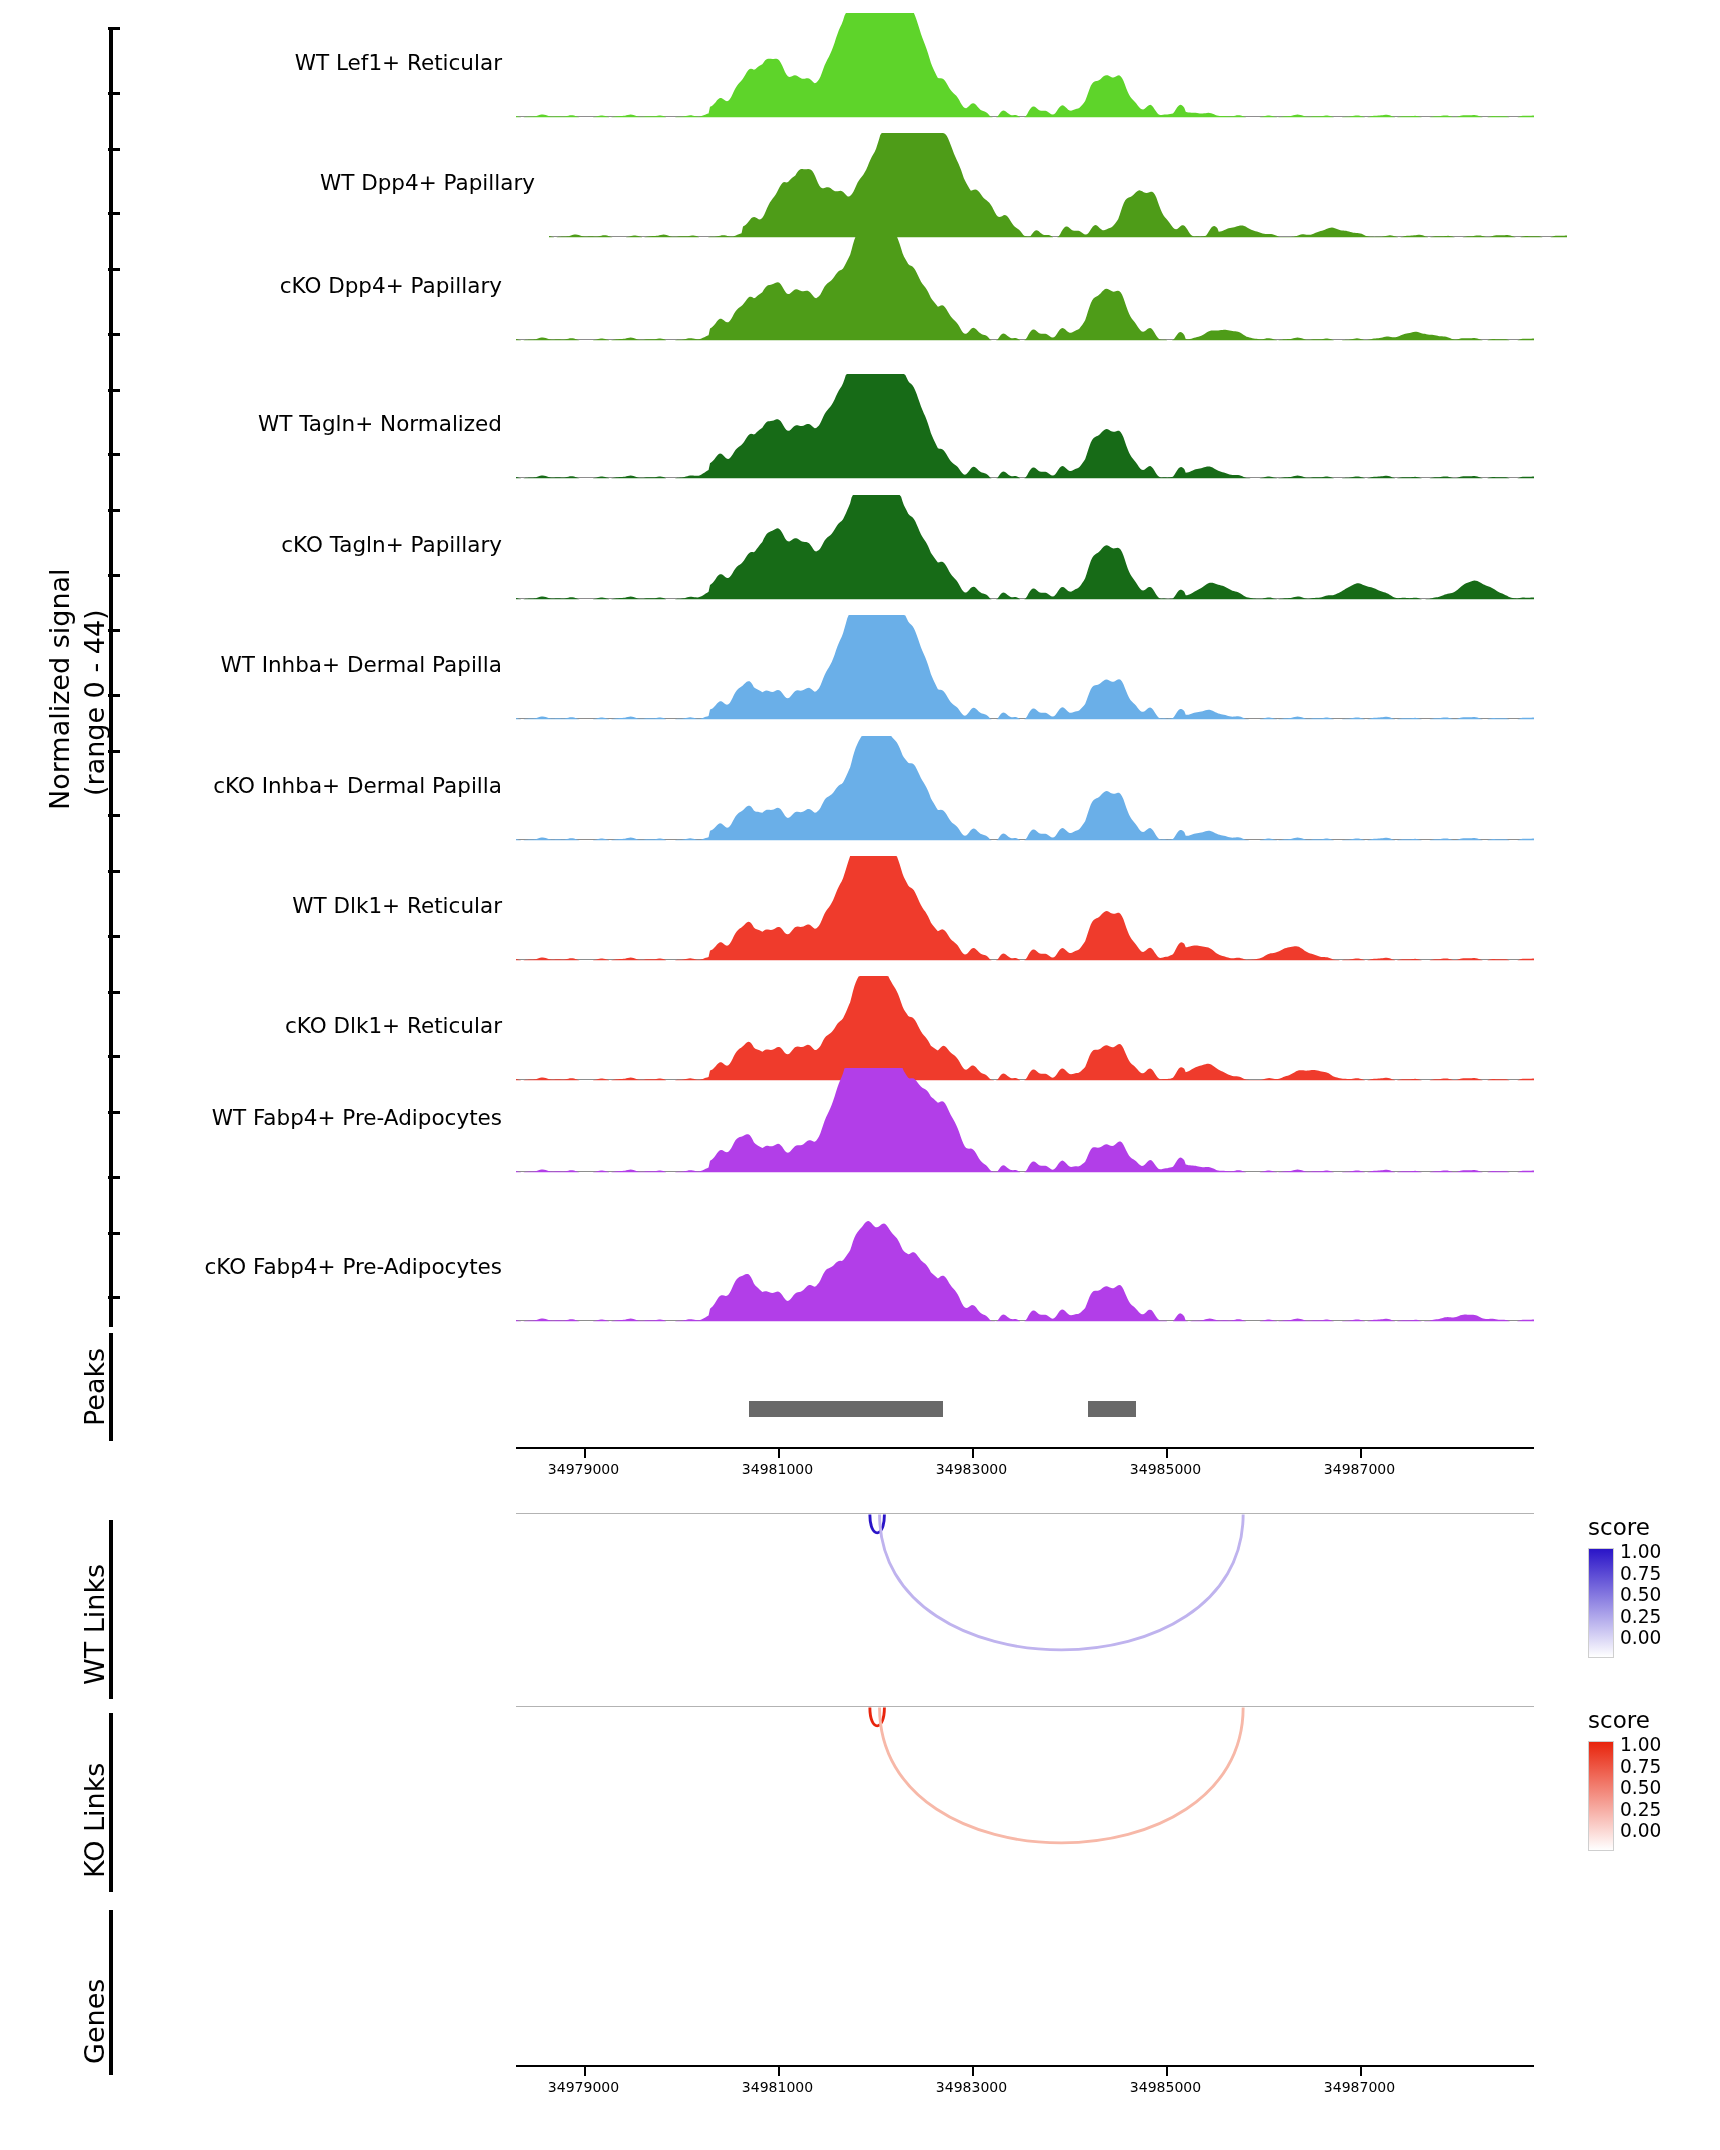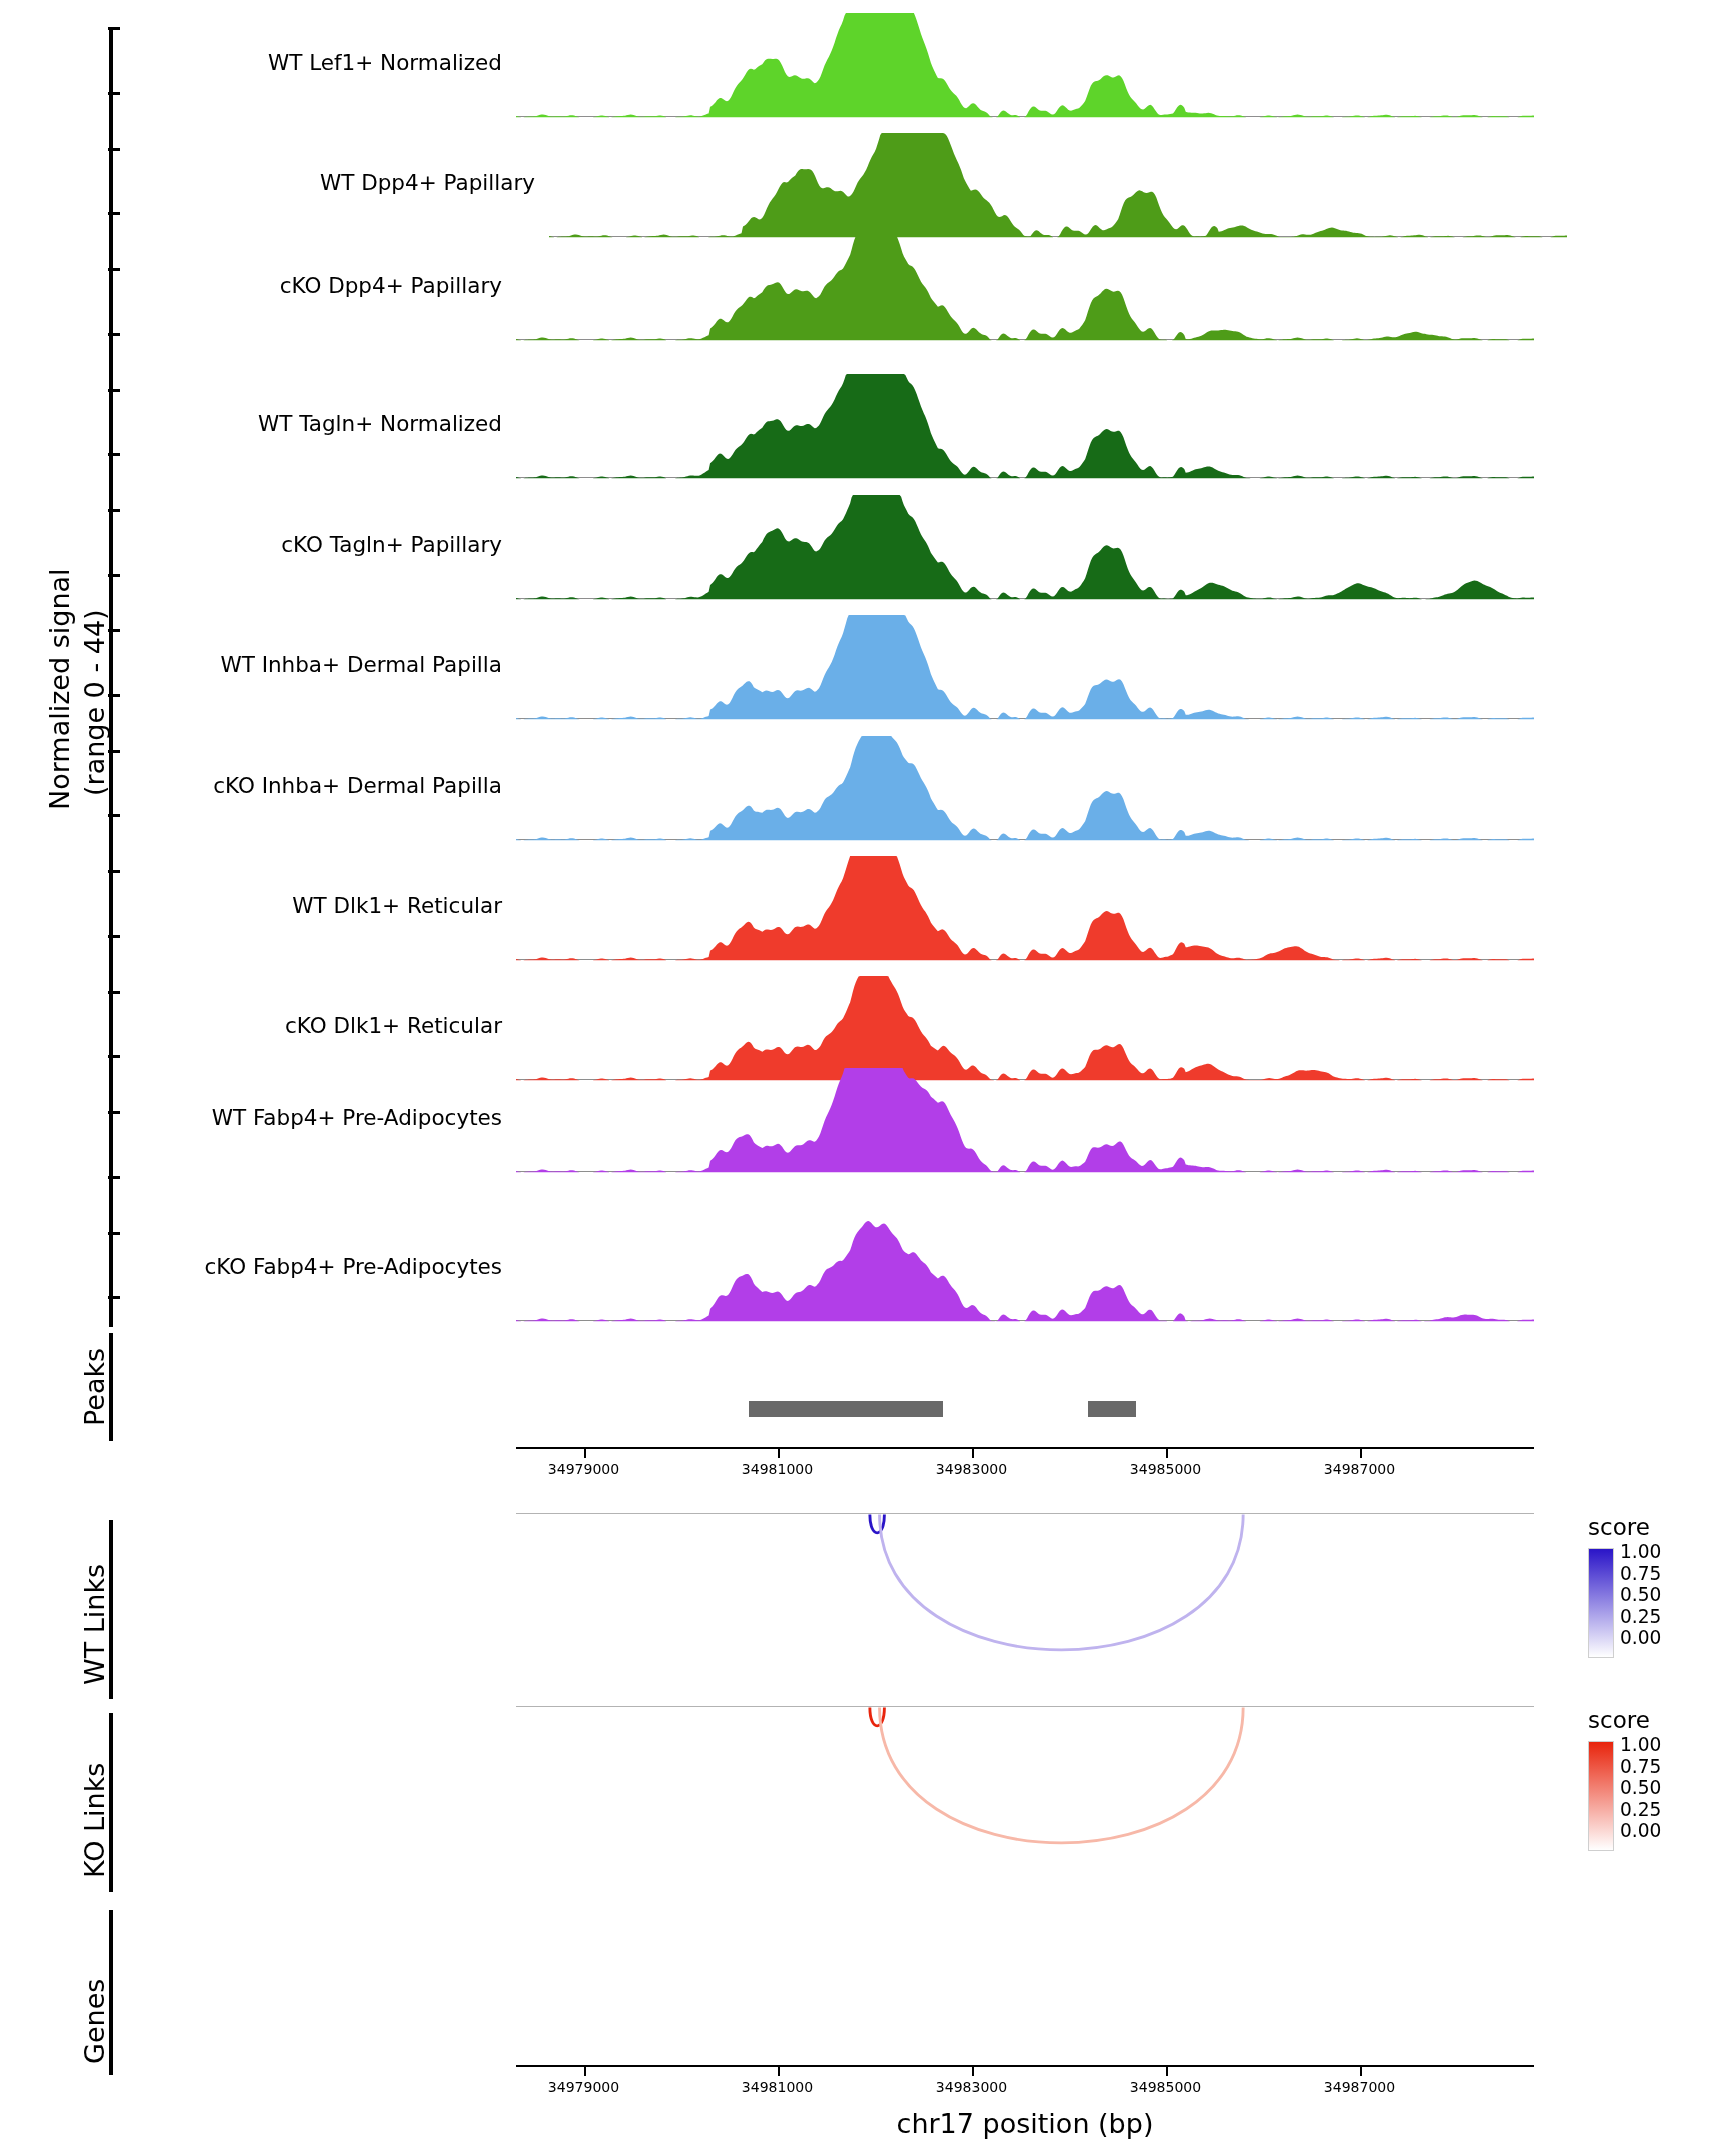--- a/index.html
+++ b/index.html
@@ -80,21 +80,21 @@
   <div class="vrule" style="left:109px;top:29px;height:1298px;"></div>
   <div class="rot" style="left:44px;top:810px;font-size:27px;">
     <span>Normalized signal</span>
   </div>
   <div class="rot" style="left:79px;top:796px;font-size:27px;">
     <span>(range 0 - 44)</span>
   </div>
 
   <div id="tracks">
       <div class="track" style="top: 13px;">
-        <div class="label">WT Lef1+ Normalized</div>
+        <div class="label">WT Lef1+ Reticular</div>
         <div class="plotarea">
           <div class="baseline"></div>
           <svg viewBox="0 0 1420 168" preserveAspectRatio="none">
             <path d="M0,146 L0.0,144.1 L2.0,144.6 L3.9,145.1 L5.9,145.6 L7.9,145.8 L9.9,145.8 L11.8,145.6 L13.8,145.4 L15.8,145.1 L17.8,145.0 L19.7,145.0 L21.7,145.0 L23.7,144.9 L25.7,144.7 L27.6,144.4 L29.6,143.8 L31.6,143.2 L33.6,142.6 L35.5,142.2 L37.5,142.1 L39.5,142.3 L41.5,142.8 L43.4,143.4 L45.4,144.1 L47.4,144.6 L49.4,144.9 L51.3,145.0 L53.3,144.9 L55.3,144.7 L57.3,144.6 L59.2,144.6 L61.2,144.7 L63.2,144.8 L65.2,144.8 L67.1,144.8 L69.1,144.6 L71.1,144.2 L73.1,143.7 L75.0,143.3 L77.0,143.1 L79.0,143.2 L81.0,143.6 L82.9,144.2 L84.9,145.0 L86.9,145.7 L88.9,146.0 L90.8,146.0 L92.8,146.0 L94.8,146.0 L96.8,146.0 L98.7,146.0 L100.7,145.8 L102.7,145.8 L104.7,145.8 L106.6,145.8 L108.6,145.6 L110.6,145.3 L112.6,144.8 L114.5,144.2 L116.5,143.7 L118.5,143.5 L120.5,143.5 L122.4,143.7 L124.4,144.2 L126.4,144.8 L128.4,145.4 L130.3,145.8 L132.3,145.9 L134.3,145.7 L136.3,145.4 L138.2,145.0 L140.2,144.7 L142.2,144.5 L144.2,144.3 L146.1,144.3 L148.1,144.2 L150.1,144.0 L152.1,143.7 L154.0,143.2 L156.0,142.7 L158.0,142.4 L160.0,142.2 L161.9,142.3 L163.9,142.7 L165.9,143.4 L167.9,144.1 L169.8,144.8 L171.8,145.2 L173.8,145.4 L175.8,145.4 L177.7,145.2 L179.7,144.9 L181.7,144.7 L183.7,144.6 L185.6,144.6 L187.6,144.7 L189.6,144.7 L191.6,144.7 L193.5,144.5 L195.5,144.2 L197.5,143.8 L199.5,143.6 L201.4,143.6 L203.4,143.8 L205.4,144.3 L207.4,145.0 L209.3,145.8 L211.3,146.0 L213.3,146.0 L215.3,146.0 L217.2,146.0 L219.2,146.0 L221.2,146.0 L223.2,145.6 L225.1,145.4 L227.1,145.3 L229.1,145.2 L231.1,145.1 L233.0,144.9 L235.0,144.6 L237.0,144.2 L239.0,143.7 L240.9,143.4 L242.9,143.2 L244.9,143.3 L246.9,143.7 L248.8,144.2 L250.8,144.7 L252.8,145.0 L254.8,145.1 L256.7,144.9 L258.7,144.3 L260.7,143.6 L262.7,142.8 L264.6,142.0 L266.6,141.2 L268.6,140.6 L270.6,131.4 L272.5,130.5 L274.5,129.1 L276.5,127.2 L278.5,124.8 L280.4,122.3 L282.4,120.3 L284.4,119.1 L286.4,119.0 L288.3,119.9 L290.3,121.4 L292.3,122.9 L294.3,123.5 L296.2,122.9 L298.2,120.9 L300.2,117.6 L302.2,113.5 L304.1,109.3 L306.1,105.4 L308.1,102.1 L310.1,99.5 L312.0,97.4 L314.0,95.2 L316.0,92.6 L318.0,89.6 L319.9,86.3 L321.9,83.0 L323.9,80.2 L325.9,78.4 L327.8,77.9 L329.8,78.4 L331.8,79.5 L333.8,78.7 L335.7,77.0 L337.7,75.4 L339.7,74.0 L341.7,72.9 L343.6,71.9 L345.6,68.8 L347.6,66.2 L349.6,64.6 L351.5,63.9 L353.5,63.9 L355.5,64.2 L357.5,64.3 L359.4,64.3 L361.4,64.1 L363.4,64.1 L365.4,64.8 L367.3,66.6 L369.3,69.6 L371.3,73.6 L373.3,78.2 L375.2,82.6 L377.2,86.2 L379.2,88.5 L381.2,89.5 L383.1,89.3 L385.1,88.4 L387.1,87.5 L389.1,87.1 L391.0,87.4 L393.0,88.5 L395.0,89.8 L397.0,91.1 L398.9,92.0 L400.9,92.2 L402.9,91.9 L404.9,91.5 L406.8,91.3 L408.8,91.8 L410.8,93.1 L412.8,94.9 L414.7,96.9 L416.7,98.3 L418.7,97.8 L420.7,95.7 L422.6,93.2 L424.6,89.3 L426.6,84.0 L428.6,78.5 L430.5,73.3 L432.5,68.8 L434.5,64.8 L436.5,61.1 L438.4,57.2 L440.4,52.6 L442.4,47.4 L444.4,41.5 L446.3,35.4 L448.3,29.6 L450.3,24.3 L452.3,19.7 L454.2,15.7 L456.2,10.6 L458.2,3.9 L460.2,0.0 L462.1,0.0 L464.1,0.0 L466.1,0.0 L468.1,0.0 L470.0,0.0 L472.0,0.0 L474.0,0.0 L476.0,0.0 L477.9,0.0 L479.9,0.0 L481.9,0.0 L483.9,0.0 L485.8,0.0 L487.8,0.0 L489.8,0.0 L491.8,0.0 L493.7,0.0 L495.7,0.0 L497.7,0.0 L499.7,0.0 L501.6,0.0 L503.6,0.0 L505.6,0.0 L507.6,0.0 L509.5,0.0 L511.5,0.0 L513.5,0.0 L515.5,0.0 L517.4,0.0 L519.4,0.0 L521.4,0.0 L523.4,0.0 L525.3,0.0 L527.3,0.0 L529.3,0.0 L531.3,0.0 L533.2,0.0 L535.2,0.0 L537.2,0.0 L539.2,0.0 L541.1,0.0 L543.1,0.0 L545.1,0.0 L547.1,0.0 L549.0,0.0 L551.0,0.0 L553.0,0.0 L555.0,0.0 L556.9,4.5 L558.9,10.1 L560.9,16.4 L562.9,22.8 L564.8,29.0 L566.8,34.6 L568.8,39.9 L570.8,45.0 L572.7,50.4 L574.7,56.4 L576.7,63.0 L578.7,69.8 L580.6,74.5 L582.6,79.0 L584.6,83.3 L586.6,87.4 L588.5,91.0 L590.5,91.3 L592.5,91.3 L594.5,91.6 L596.4,92.8 L598.4,95.0 L600.4,98.0 L602.4,101.5 L604.3,104.9 L606.3,107.9 L608.3,110.3 L610.3,112.2 L612.2,114.0 L614.2,116.0 L616.2,118.6 L618.2,121.9 L620.1,125.5 L622.1,128.9 L624.1,131.6 L626.1,133.1 L628.0,133.2 L630.0,132.0 L632.0,130.1 L634.0,128.1 L635.9,126.7 L637.9,126.3 L639.9,127.1 L641.9,128.8 L643.8,131.1 L645.8,133.4 L647.8,135.3 L649.8,136.5 L651.7,137.3 L653.7,138.0 L655.7,138.9 L657.7,140.4 L659.6,142.4 L661.6,144.8 L663.6,145.7 L665.6,145.8 L667.5,145.8 L669.5,145.9 L671.5,145.4 L673.5,142.5 L675.4,139.6 L677.4,137.5 L679.4,136.5 L681.4,136.7 L683.3,137.9 L685.3,139.6 L687.3,141.2 L689.3,142.4 L691.2,143.0 L693.2,143.0 L695.2,142.8 L697.2,142.9 L699.1,143.5 L701.1,144.5 L703.1,145.9 L705.1,146.0 L707.0,146.0 L709.0,146.0 L711.0,144.7 L713.0,141.6 L714.9,138.0 L716.9,134.7 L718.9,132.2 L720.9,130.9 L722.8,131.0 L724.8,132.1 L726.8,133.7 L728.8,135.3 L730.7,136.5 L732.7,137.0 L734.7,137.0 L736.7,136.9 L738.6,137.0 L740.6,137.7 L742.6,138.9 L744.6,140.4 L746.5,141.6 L748.5,142.2 L750.5,141.7 L752.5,139.9 L754.4,137.3 L756.4,134.2 L758.4,131.5 L760.4,129.7 L762.3,129.1 L764.3,129.8 L766.3,131.5 L768.3,133.5 L770.2,135.3 L772.2,136.4 L774.2,136.7 L776.2,136.3 L778.1,135.4 L780.1,134.6 L782.1,134.0 L784.1,133.7 L786.0,132.5 L788.0,130.5 L790.0,128.3 L792.0,125.9 L793.9,123.3 L795.9,118.0 L797.9,112.2 L799.9,106.6 L801.8,102.0 L803.8,98.7 L805.8,96.7 L807.8,95.7 L809.7,95.3 L811.7,94.7 L813.7,93.8 L815.7,92.3 L817.6,90.4 L819.6,88.7 L821.6,87.4 L823.6,87.0 L825.5,87.3 L827.5,88.3 L829.5,89.4 L831.5,90.2 L833.4,90.3 L835.4,89.6 L837.4,88.6 L839.4,87.6 L841.3,87.3 L843.3,88.4 L845.3,91.0 L847.3,95.0 L849.2,99.9 L851.2,105.2 L853.2,110.2 L855.2,114.3 L857.1,117.6 L859.1,120.1 L861.1,122.1 L863.1,124.1 L865.0,126.4 L867.0,129.0 L869.0,131.5 L871.0,133.7 L872.9,134.9 L874.9,135.1 L876.9,134.1 L878.9,132.3 L880.8,130.4 L882.8,129.0 L884.8,128.6 L886.8,129.5 L888.7,131.7 L890.7,134.6 L892.7,137.7 L894.7,140.3 L896.6,142.1 L898.6,142.8 L900.6,142.8 L902.6,142.4 L904.5,142.1 L906.5,142.0 L908.5,142.2 L910.5,141.9 L912.4,141.5 L914.4,141.2 L916.4,140.8 L918.4,138.2 L920.3,135.2 L922.3,132.1 L924.3,129.7 L926.3,128.5 L928.2,128.8 L930.2,130.3 L932.2,132.7 L934.2,138.4 L936.1,138.9 L938.1,139.3 L940.1,139.4 L942.1,139.5 L944.0,139.5 L946.0,139.5 L948.0,139.7 L950.0,140.0 L951.9,140.3 L953.9,140.6 L955.9,140.8 L957.9,140.8 L959.8,140.5 L961.8,140.2 L963.8,140.0 L965.8,139.8 L967.7,140.0 L969.7,140.4 L971.7,141.1 L973.7,141.9 L975.6,142.8 L977.6,143.5 L979.6,143.9 L981.6,144.2 L983.5,144.2 L985.5,144.2 L987.5,144.2 L989.5,144.2 L991.4,144.4 L993.4,144.6 L995.4,144.7 L997.4,144.7 L999.3,144.5 L1001.3,144.1 L1003.3,143.7 L1005.3,143.3 L1007.2,143.1 L1009.2,143.1 L1011.2,143.5 L1013.2,144.1 L1015.1,144.8 L1017.1,145.5 L1019.1,146.0 L1021.1,146.0 L1023.0,146.0 L1025.0,146.0 L1027.0,146.0 L1029.0,146.0 L1030.9,145.9 L1032.9,145.9 L1034.9,145.9 L1036.9,145.9 L1038.8,145.7 L1040.8,145.4 L1042.8,144.9 L1044.8,144.3 L1046.7,143.8 L1048.7,143.5 L1050.7,143.5 L1052.7,143.7 L1054.6,144.2 L1056.6,144.8 L1058.6,145.3 L1060.6,145.7 L1062.5,145.9 L1064.5,145.7 L1066.5,145.5 L1068.5,145.1 L1070.4,144.8 L1072.4,144.5 L1074.4,144.4 L1076.4,144.4 L1078.3,144.3 L1080.3,144.1 L1082.3,143.7 L1084.3,143.3 L1086.2,142.8 L1088.2,142.4 L1090.2,142.2 L1092.2,142.3 L1094.1,142.7 L1096.1,143.3 L1098.1,144.0 L1100.1,144.7 L1102.0,145.1 L1104.0,145.4 L1106.0,145.4 L1108.0,145.2 L1109.9,144.9 L1111.9,144.7 L1113.9,144.6 L1115.9,144.6 L1117.8,144.7 L1119.8,144.7 L1121.8,144.7 L1123.8,144.5 L1125.7,144.2 L1127.7,143.8 L1129.7,143.6 L1131.7,143.5 L1133.6,143.7 L1135.6,144.2 L1137.6,144.9 L1139.6,145.7 L1141.5,146.0 L1143.5,146.0 L1145.5,146.0 L1147.5,146.0 L1149.4,146.0 L1151.4,146.0 L1153.4,145.7 L1155.4,145.5 L1157.3,145.4 L1159.3,145.3 L1161.3,145.2 L1163.3,145.0 L1165.2,144.7 L1167.2,144.3 L1169.2,143.9 L1171.2,143.5 L1173.1,143.4 L1175.1,143.5 L1177.1,143.9 L1179.1,144.4 L1181.0,145.0 L1183.0,145.5 L1185.0,145.8 L1187.0,145.8 L1188.9,145.5 L1190.9,145.1 L1192.9,144.6 L1194.9,144.2 L1196.8,143.9 L1198.8,143.7 L1200.8,143.7 L1202.8,143.6 L1204.7,143.5 L1206.7,143.3 L1208.7,143.0 L1210.7,142.7 L1212.6,142.5 L1214.6,142.5 L1216.6,142.8 L1218.6,143.3 L1220.5,144.0 L1222.5,144.8 L1224.5,145.4 L1226.5,145.8 L1228.4,145.8 L1230.4,145.7 L1232.4,145.3 L1234.4,144.9 L1236.3,144.6 L1238.3,144.5 L1240.3,144.5 L1242.3,144.5 L1244.2,144.6 L1246.2,144.6 L1248.2,144.5 L1250.2,144.3 L1252.1,144.1 L1254.1,144.0 L1256.1,144.1 L1258.1,144.4 L1260.0,145.0 L1262.0,145.7 L1264.0,146.0 L1266.0,146.0 L1267.9,146.0 L1269.9,146.0 L1271.9,146.0 L1273.9,146.0 L1275.8,145.6 L1277.8,145.1 L1279.8,144.8 L1281.8,144.7 L1283.7,144.6 L1285.7,144.6 L1287.7,144.4 L1289.7,144.2 L1291.6,143.9 L1293.6,143.6 L1295.6,143.4 L1297.6,143.4 L1299.5,143.6 L1301.5,144.1 L1303.5,144.7 L1305.5,145.2 L1307.4,145.6 L1309.4,145.7 L1311.4,145.6 L1313.4,145.1 L1315.3,144.5 L1317.3,144.0 L1319.3,143.5 L1321.3,143.3 L1323.2,143.2 L1325.2,143.2 L1327.2,143.3 L1329.2,143.3 L1331.1,143.2 L1333.1,143.1 L1335.1,142.9 L1337.1,142.9 L1339.0,143.1 L1341.0,143.5 L1343.0,144.2 L1345.0,144.9 L1346.9,145.6 L1348.9,146.0 L1350.9,146.0 L1352.9,146.0 L1354.8,145.8 L1356.8,145.3 L1358.8,144.8 L1360.8,144.5 L1362.7,144.3 L1364.7,144.3 L1366.7,144.5 L1368.7,144.6 L1370.6,144.7 L1372.6,144.7 L1374.6,144.6 L1376.6,144.5 L1378.5,144.5 L1380.5,144.7 L1382.5,145.0 L1384.5,145.6 L1386.4,146.0 L1388.4,146.0 L1390.4,146.0 L1392.4,146.0 L1394.3,146.0 L1396.3,146.0 L1398.3,145.5 L1400.3,144.8 L1402.2,144.3 L1404.2,144.0 L1406.2,143.9 L1408.2,144.0 L1410.1,144.0 L1412.1,144.0 L1414.1,143.9 L1416.1,143.7 L1418.0,143.5 L1420.0,143.5 L1420,146 Z" fill="#5ed42a"></path>
           </svg>
         </div>
       </div>
       <div class="track" style="top: 133px; margin-left: 33px;">
         <div class="label">WT Dpp4+ Papillary</div>
         <div class="plotarea">
@@ -276,21 +276,20 @@
       <div class="axistick" style="left: 778px; top: 2.2px;"></div>
       <div class="axislab" style="left: 670px; top: 14.3px;">34981000</div>
       <div class="axistick" style="left: 972px; top: 2.2px;"></div>
       <div class="axislab" style="left: 864px; top: 14.3px;">34983000</div>
       <div class="axistick" style="left: 1166px; top: 2.2px;"></div>
       <div class="axislab" style="left: 1058px; top: 14.3px;">34985000</div>
       <div class="axistick" style="left: 1360px; top: 2.2px;"></div>
       <div class="axislab" style="left: 1252px; top: 14.3px;">34987000</div>
     </div>
 
-  <div class="xtitle" style="top:2108px;">chr17 position (bp)</div>
 <div class="tick" style="top: 27px;"></div>
     <div class="tick" style="top: 92px;"></div>
     <div class="tick" style="top: 148px;"></div>
     <div class="tick" style="top: 212px;"></div>
     <div class="tick" style="top: 268px;"></div>
     <div class="tick" style="top: 333px;"></div>
     <div class="tick" style="top: 389px;"></div>
     <div class="tick" style="top: 453px;"></div>
     <div class="tick" style="top: 509px;"></div>
     <div class="tick" style="top: 574px;"></div>

